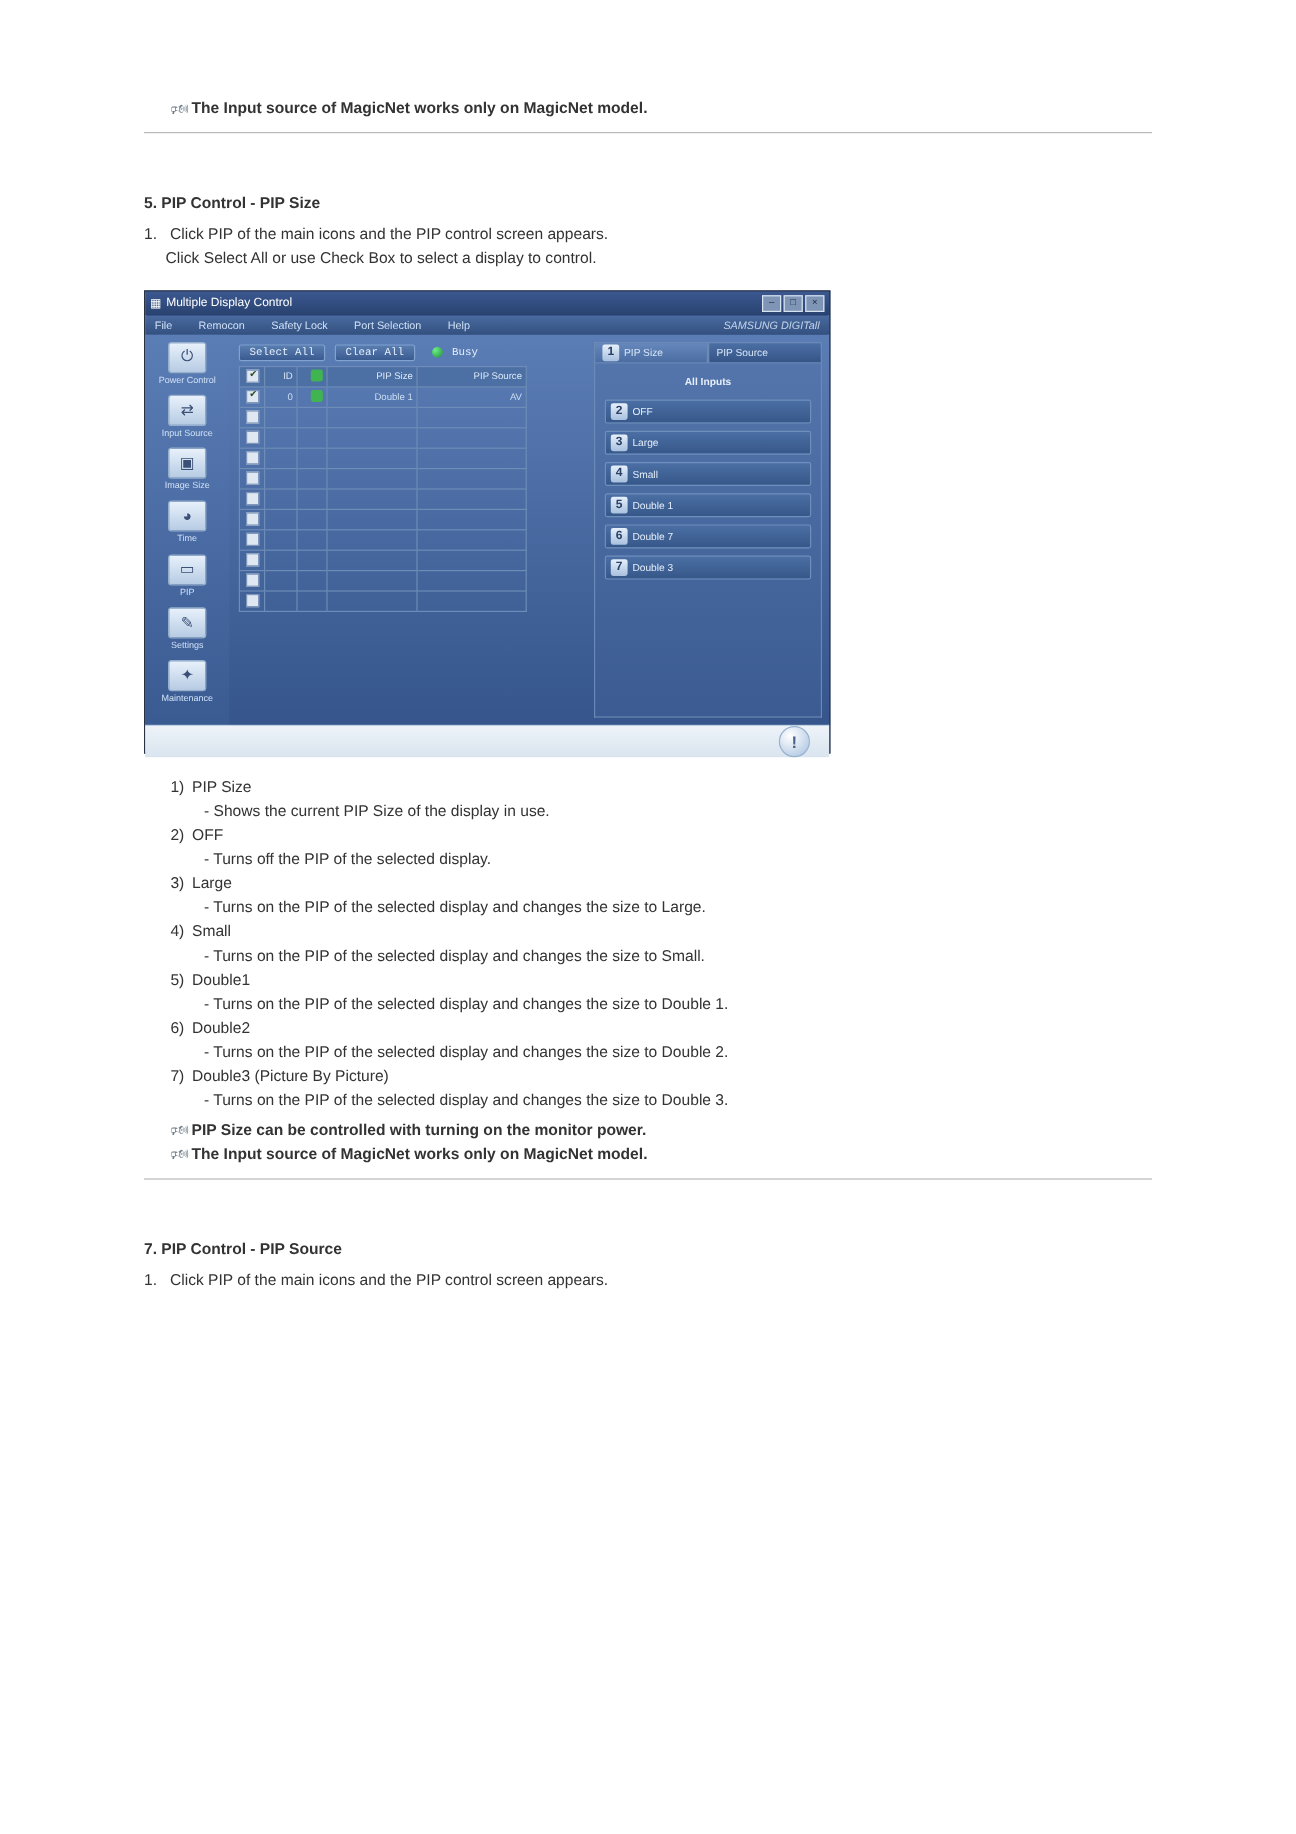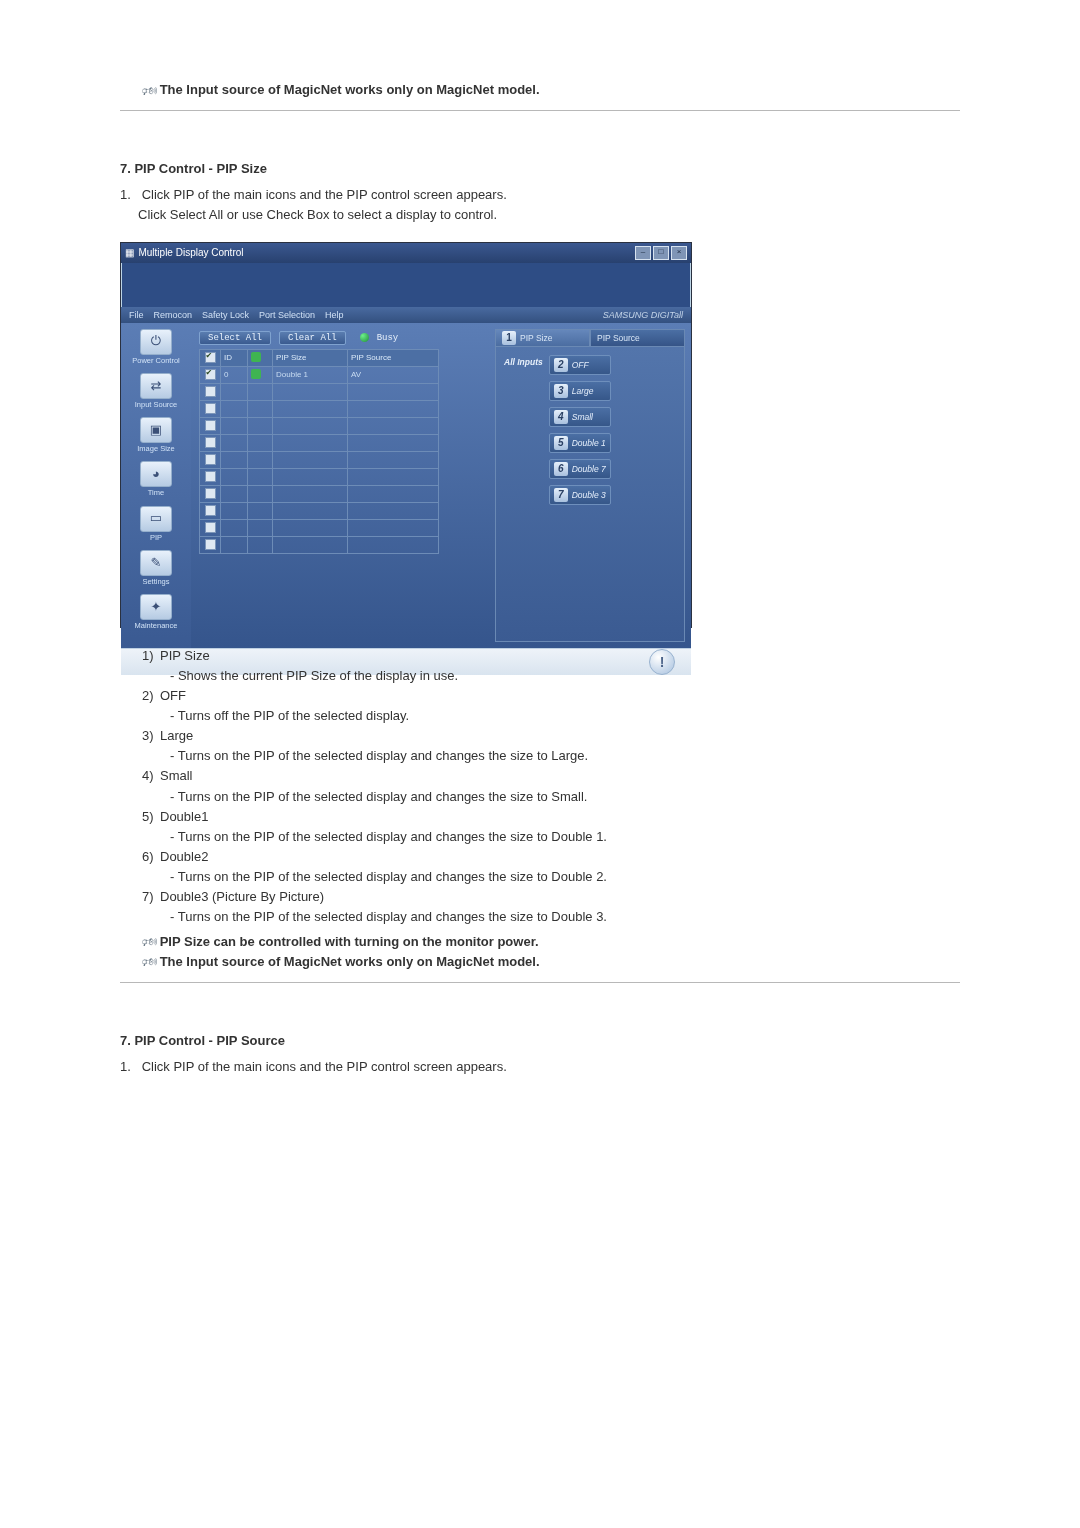--- a/index.html
+++ b/index.html
@@ -72,26 +72,25 @@
     margin-left: 2px;
     background: #7f95b6;
     border: 1px solid #d7e3f0;
     font-size: 8px;
     text-align: center;
     line-height: 10px;
     color: #1c2a40;
   }
   .menubar {
     display: flex;
-    gap: 10px;
+    gap: 22px;
     padding: 3px 8px;
     background: linear-gradient(#496aa0, #33507f);
     color: #cfe0f5;
     font-size: 9px;
-    margin-top: 44px;
   }
   .menubar .spacer { flex: 1; }
   .brand { font-style: italic; color: #d6e5f5; opacity: 0.85; }
   .tabstrip { height: 16px; background: linear-gradient(#385a90, #2b4472); }
   .body {
     flex: 1;
     display: flex;
     background: linear-gradient(#5b7db5, #35558c);
   }
   .sidebar {
@@ -149,21 +148,21 @@
   }
   table.infogrid {
     width: 240px;
     border-collapse: collapse;
     font-size: 8px;
     color: #c8dcf2;
   }
   table.infogrid th, table.infogrid td {
     border: 1px solid #6d8cb7;
     padding: 2px 3px;
-    text-align: left;
+    text-align: right;
     height: 12px;
   }
   table.infogrid th {
     background: #4c6fa4;
     color: #d9e8f8;
     font-weight: normal;
   }
   table.infogrid td.chk { width: 14px; }
   .chk-box {
     width: 9px; height: 9px; margin: 0 auto;
@@ -204,21 +203,21 @@
     display: inline-flex; align-items: center; justify-content: center;
     font-size: 10px;
     margin-right: 4px;
   }
   .panel-body {
     flex: 1;
     background: linear-gradient(#5375ab, #3b5b92);
     border: 1px solid #6a89b4;
     border-top: none;
     padding: 8px 8px;
-    display: flex; flex-direction: row; gap: 6px; font-style: italic;
+    display: flex; flex-direction: column; gap: 6px;
   }
   .all-inputs {
     text-align: center;
     font-size: 8.5px;
     font-weight: bold;
     color: #e6effa;
     padding: 2px 0 4px 0;
   }
   .opt-btn {
     display: flex;
@@ -257,21 +256,21 @@
 <div class="page">
 
   <div class="line indent-1">
     <span class="bullet-icon">🕬</span>
     <span class="bold">The Input source of MagicNet works only on MagicNet model.</span>
   </div>
   <hr class="sep">
 
   <div class="section-gap"></div>
 
-  <div class="line bold">7. PIP Control - PIP Size</div>
+  <div class="line bold">5. PIP Control - PIP Size</div>
   <div style="height:6px"></div>
 
   <div class="line">
     <span style="display:inline-block;width:18px">1.</span>
     <span>Click PIP of the main icons and the PIP control screen appears.</span>
   </div>
   <div class="line" style="padding-left:18px">
     <span>Click Select All or use Check Box to select a display to control.</span>
   </div>
 

